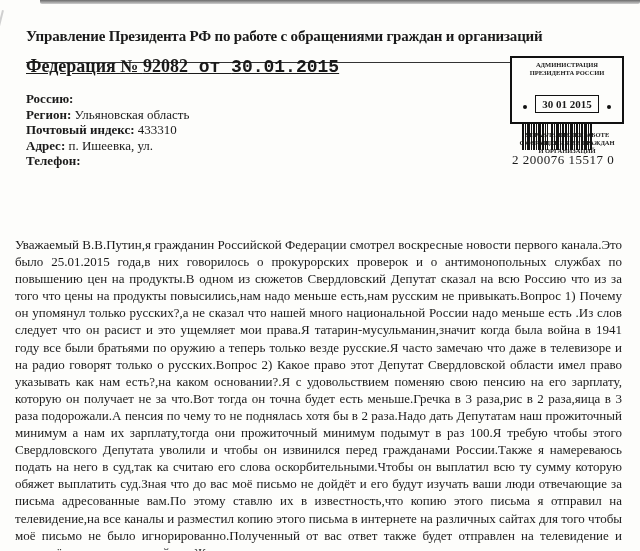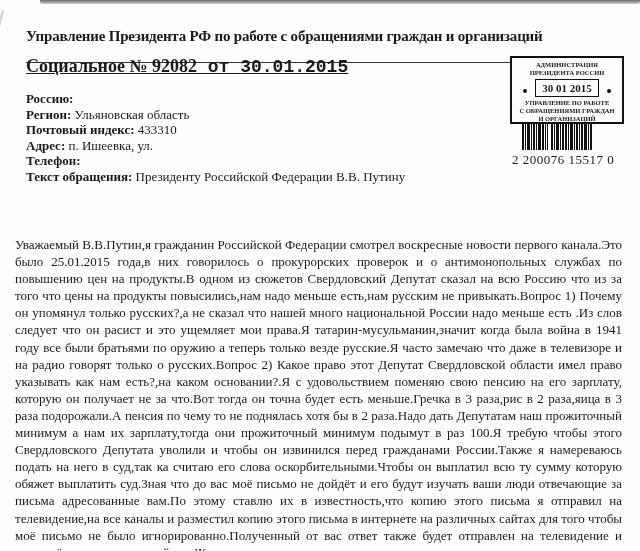--- a/index.html
+++ b/index.html
@@ -29,21 +29,21 @@
     font-size: 18px; font-weight: bold; text-decoration: underline; white-space: nowrap;
   }
   .appeal-title .mono { font-family: "Liberation Mono", monospace; font-weight: bold; font-size: 18px; }
   .stamp {
     position: absolute; left: 510px; top: 56px; width: 114px; height: 68px;
     border: 2px solid #111; box-sizing: border-box; text-align: center;
     font-size: 6.5px; font-weight: bold; line-height: 8px; padding-top: 3px;
   }
   .stamp .date-box {
     display: inline-block; border: 1.5px solid #111; font-size: 11px; line-height: 16px;
-    padding: 0 6px; margin: 2px 0;
+    padding: 0 6px; margin: 18px 0;
   }
   .stamp .dot { display: inline-block; width: 4px; height: 4px; background: #111; border-radius: 50%; vertical-align: middle; margin: 0 8px; }
   .barcode {
     position: absolute; left: 522px; top: 124px; width: 88px; height: 26px;
     display: flex; align-items: stretch;
   }
   .barcode span { display: block; background: #111; margin-right: 1px; }
   .barcode-num {
     position: absolute; left: 512px; top: 152px; font-size: 13px; letter-spacing: 0.5px; white-space: nowrap;
   }
@@ -59,21 +59,21 @@
   }
 </style>
 </head>
 <body>
 
 <div class="top-shadow"></div>
 <div class="crease"></div>
 
 <div class="org-header">Управление Президента РФ по работе с обращениями граждан и организаций</div>
 
-<div class="appeal-title"><span>Социальное № </span><span>92082</span><span class="mono"> от </span><span class="mono">30.01.2015</span></div>
+<div class="appeal-title"><span>Федерация № </span><span>92082</span><span class="mono"> от </span><span class="mono">30.01.2015</span></div>
 
 <div class="stamp">
   <div>АДМИНИСТРАЦИЯ</div>
   <div>ПРЕЗИДЕНТА РОССИИ</div>
   <div><span class="dot"></span><span class="date-box">30 01 2015</span><span class="dot"></span></div>
   <div>УПРАВЛЕНИЕ ПО РАБОТЕ</div>
   <div>С ОБРАЩЕНИЯМИ ГРАЖДАН</div>
   <div>И ОРГАНИЗАЦИЙ</div>
 </div>
 
@@ -105,16 +105,15 @@
     <span style="width:2px"></span>
 </div>
 <div class="barcode-num">2 200076 15517  0</div>
 
 <div class="fields">
   <div class="field-row"><span class="lbl">Россию:</span><span></span></div>
   <div class="field-row"><span class="lbl">Регион:</span><span> Ульяновская область</span></div>
   <div class="field-row"><span class="lbl">Почтовый индекс:</span><span> 433310</span></div>
   <div class="field-row"><span class="lbl">Адрес:</span><span> п. Ишеевка, ул.</span></div>
   <div class="field-row"><span class="lbl">Телефон:</span><span></span></div>
-  <div class="field-row"><span class="lbl">Текст обращения:</span><span> Президенту Российской Федерации В.В. Путину</span></div>
 </div>
 
 <div class="body-text">Уважаемый В.В.Путин,я гражданин Российской Федерации смотрел воскресные новости первого канала.Это было 25.01.2015 года,в них говорилось о прокурорских проверок и о антимонопольных службах по повышению цен на продукты.В одном из сюжетов Свердловский Депутат сказал на всю Россию что из за того что цены на продукты повысились,нам надо меньше есть,нам русским не привыкать.Вопрос 1) Почему он упомянул только русских?,а не сказал что нашей много национальной России надо меньше есть .Из слов следует что он расист и это ущемляет мои права.Я татарин-мусульманин,значит когда была война в 1941 году все были братьями по оружию а теперь только везде русские.Я часто замечаю что даже в телевизоре и на радио говорят только о русских.Вопрос 2) Какое право этот Депутат Свердловской области имел право указывать как нам есть?,на каком основании?.Я с удовольствием поменяю свою пенсию на его зарплату, которую он получает не за что.Вот тогда он точна будет есть меньше.Гречка в 3 раза,рис в 2 раза,яица в 3 раза подорожали.А пенсия  по чему то не поднялась хотя бы в 2 раза.Надо дать Депутатам наш прожиточный минимум а нам их зарплату,тогда они прожиточный минимум подымут в раз 100.Я требую чтобы этого Свердловского Депутата уволили и чтобы он извинился перед гражданами России.Также я намереваюсь подать на него в суд,так ка считаю его слова оскорбительными.Чтобы он выплатил всю ту сумму которую обяжет выплатить суд.Зная что до вас моё письмо не дойдёт и его будут изучать ваши люди отвечающие за письма адресованные вам.По этому ставлю их в известность,что копию этого письма я отправил на телевидение,на все каналы и разместил копию этого письма в интернете на различных сайтах для того чтобы моё письмо не было игнорированно.Полученный от вас ответ также будет отправлен на телевидение и размещён на различных сайтах. Жду от вас письменного ответа .</div>
 
 </body></html>

